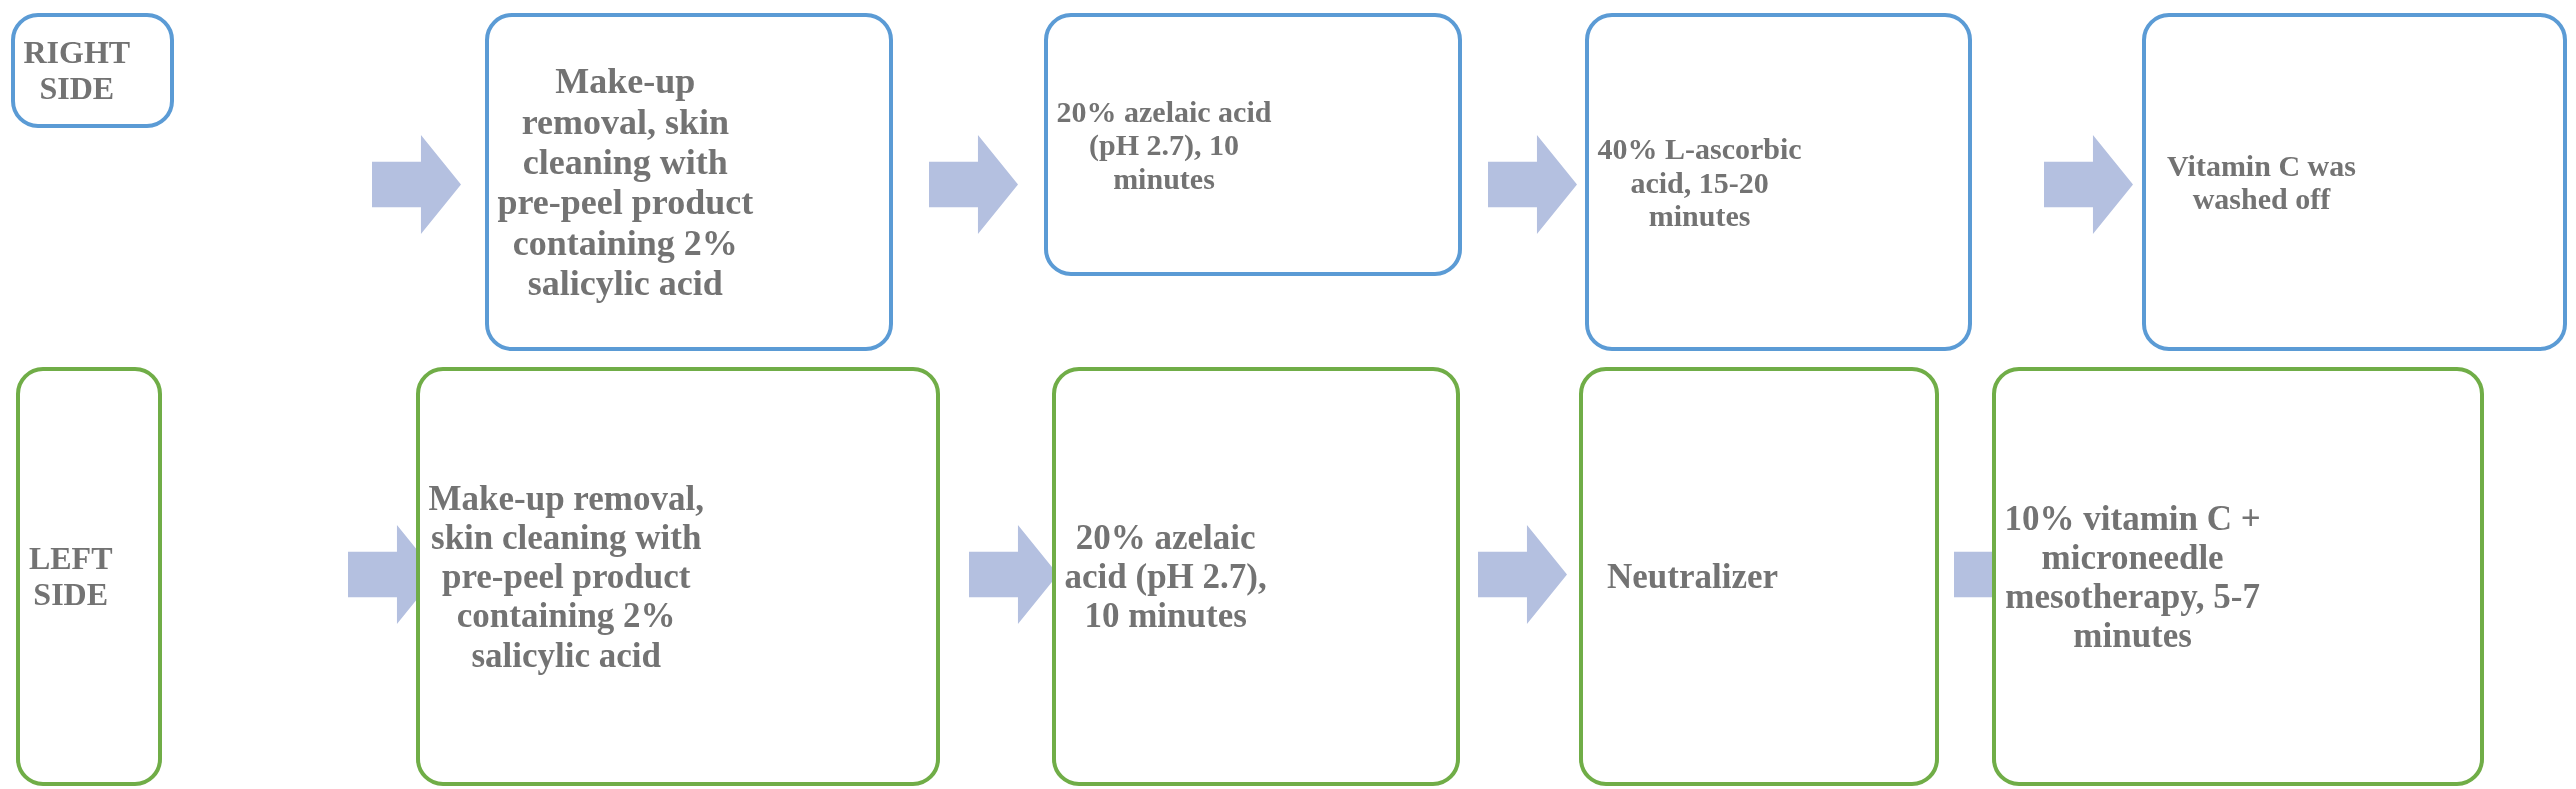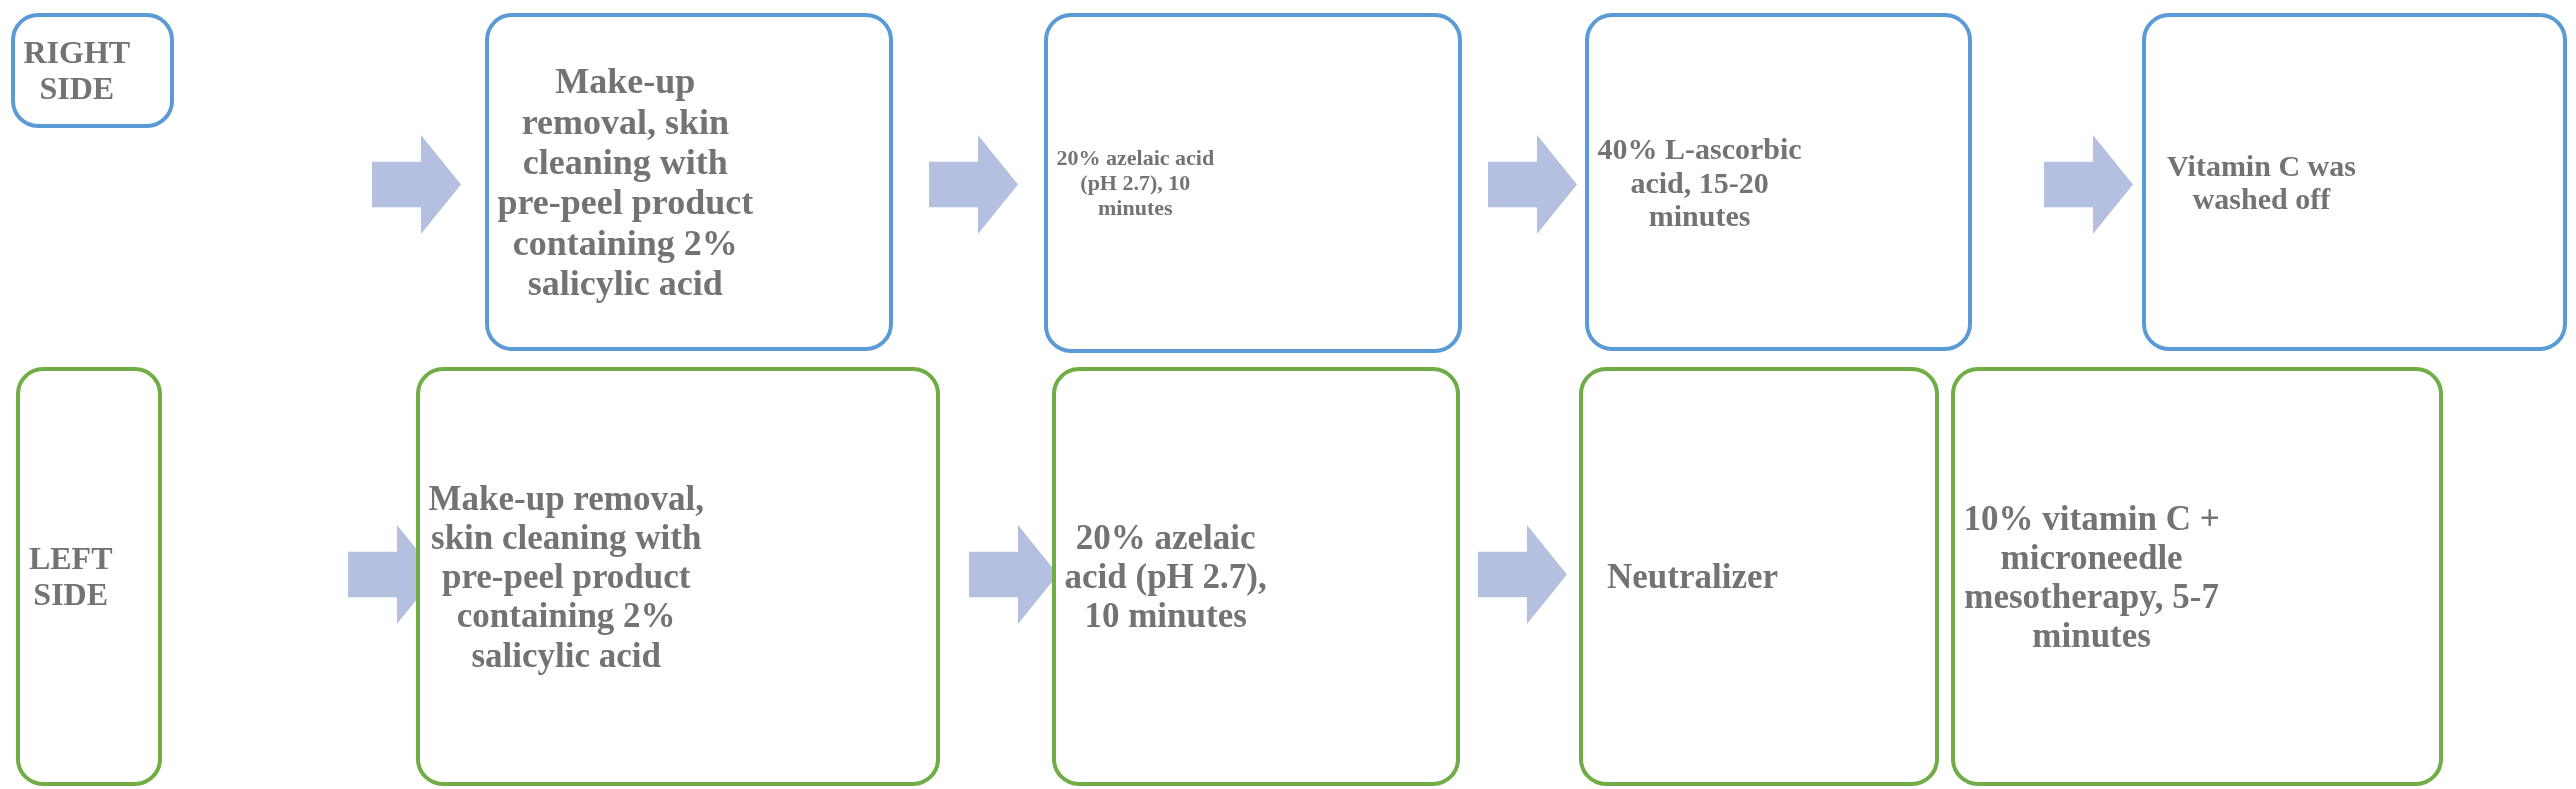--- a/index.html
+++ b/index.html
@@ -101,21 +101,21 @@
       <span class="node-label">Make-up
 removal, skin
 cleaning with
 pre-peel product
 containing 2%
 salicylic acid</span>
     </div>
 
     <div class="arrow" style="left:929px; top:135px; width:89px; height:99px;"></div>
 
-    <div class="node node-top" style="left:1044px; top:13.4px; width:418px; height:340px; font-size:22px;">
+    <div class="node node-top" style="left:1044px; top:13.4px; width:418px; height:263px; font-size:30px;">
       <span class="node-label">20% azelaic acid
 (pH 2.7), 10
 minutes</span>
     </div>
 
     <div class="arrow" style="left:1488px; top:135px; width:89px; height:99px;"></div>
 
     <div class="node node-top" style="left:1585px; top:13.4px; width:387px; height:338px; font-size:30px;">
       <span class="node-label">40% L-ascorbic
 acid, 15-20
@@ -157,21 +157,21 @@
     </div>
 
     <div class="arrow" style="left:1478px; top:160px; width:89px; height:99px;"></div>
 
     <div class="node node-bottom" style="left:1579px; top:2.4px; width:360px; height:419px; font-size:35px;padding-left:24px;">
       <span class="node-label">Neutralizer</span>
     </div>
 
     <div class="arrow" style="left:1954px; top:160px; width:89px; height:99px;"></div>
 
-    <div class="node node-bottom" style="left:1951px; top:2.4px; width:492px; height:419px; font-size:35px;">
+    <div class="node node-bottom" style="left:1992px; top:2.4px; width:492px; height:419px; font-size:35px;">
       <span class="node-label">10% vitamin C +
 microneedle
 mesotherapy, 5-7
 minutes</span>
     </div>
 
   </div>
 
 </div>
 

